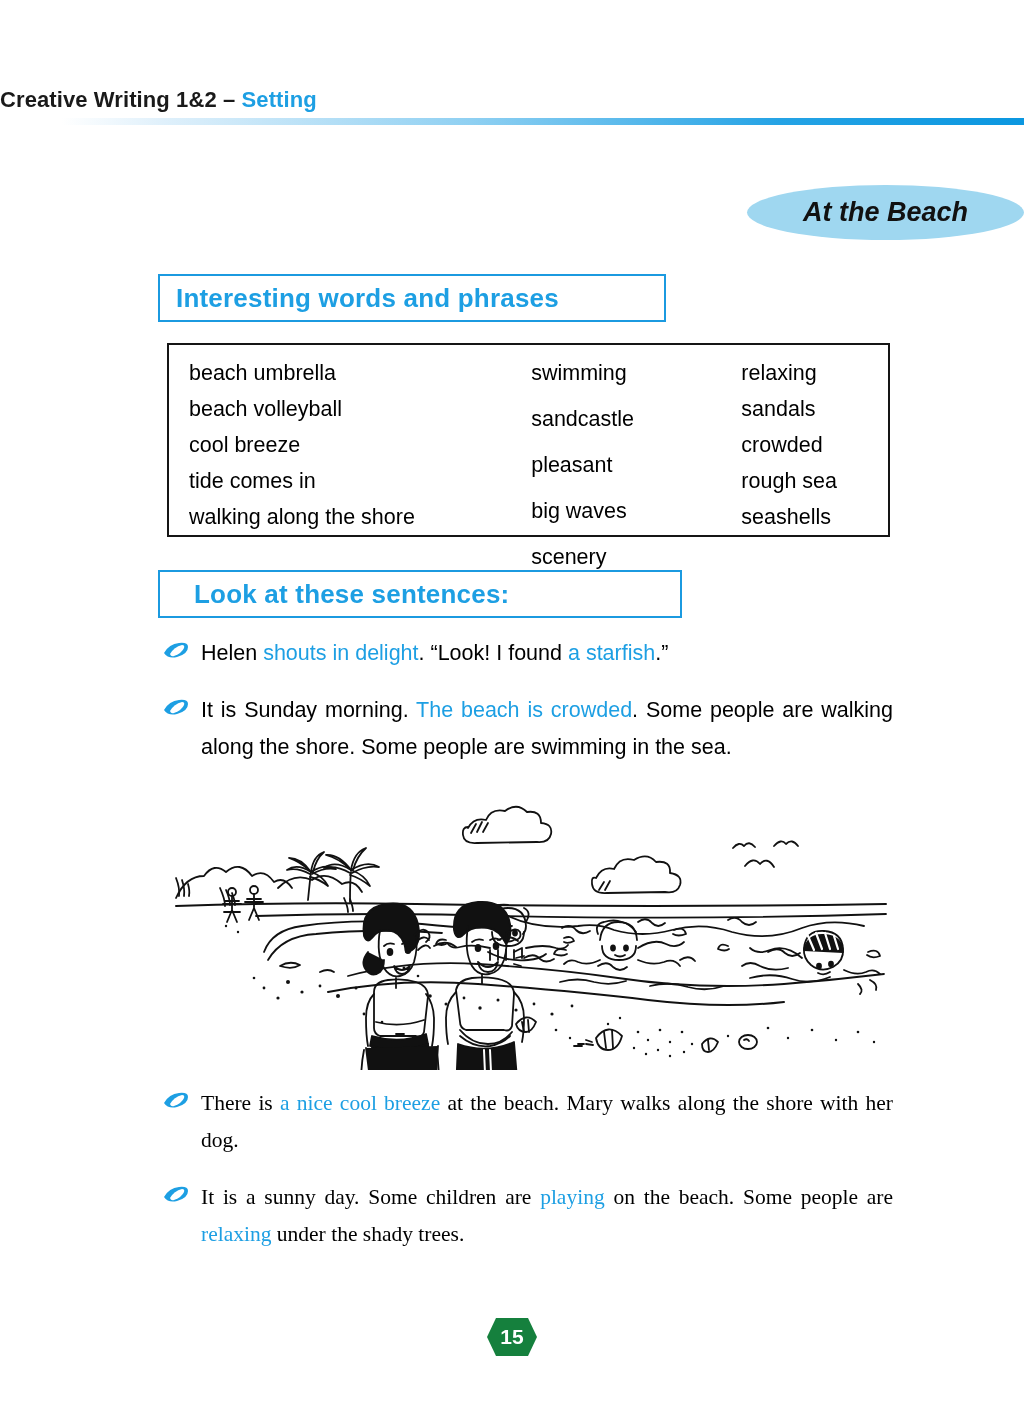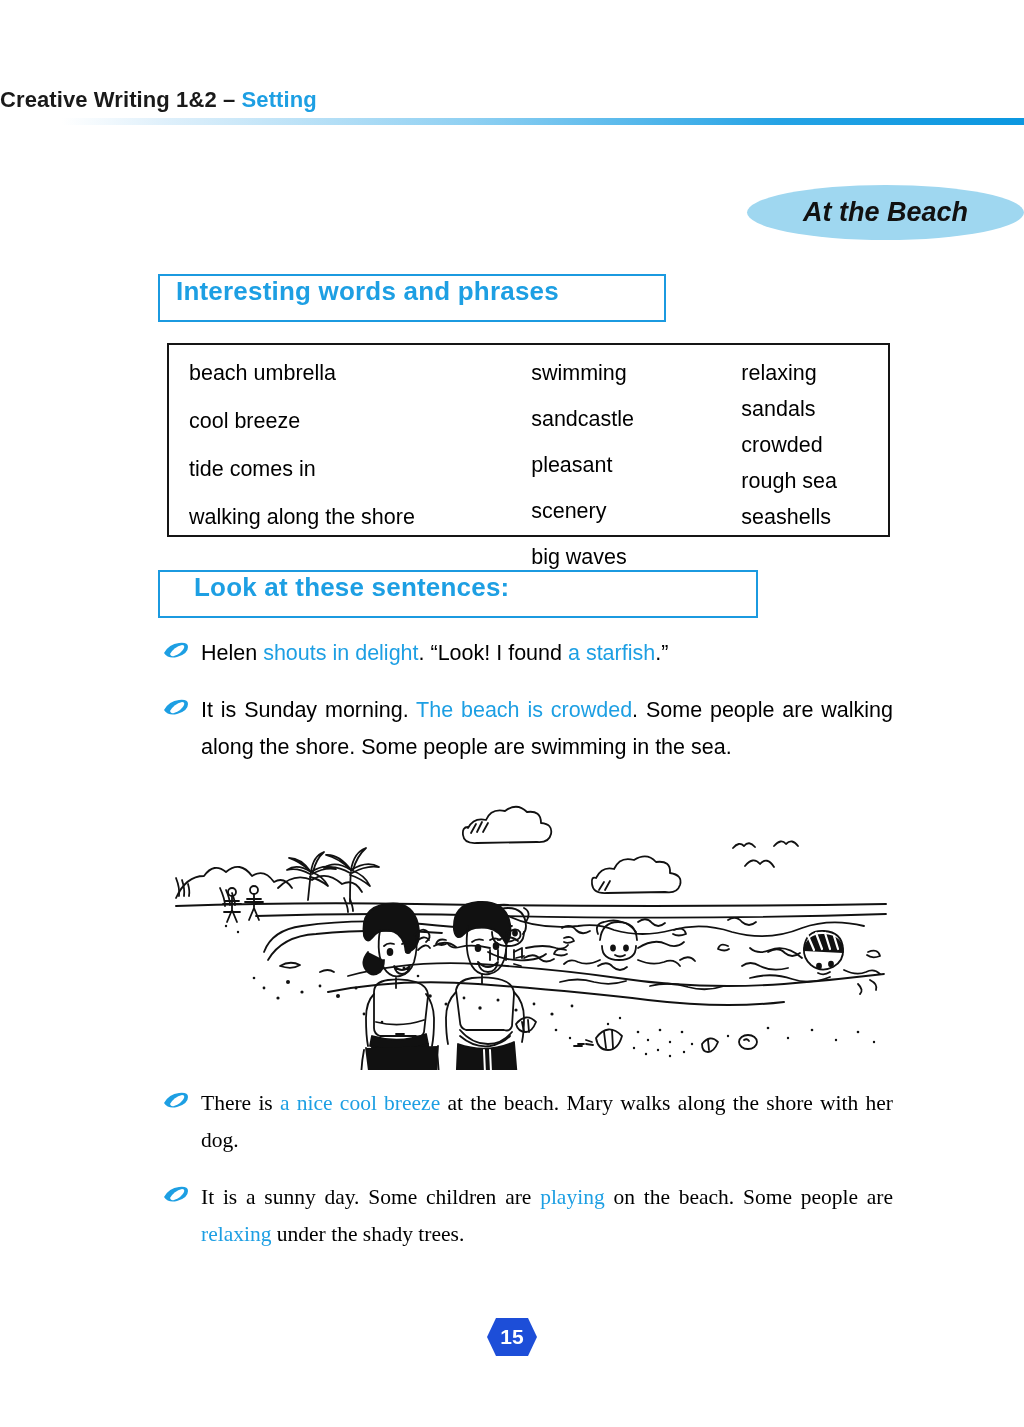--- a/index.html
+++ b/index.html
@@ -65,39 +65,39 @@
     line-height: 1.15;
   }
 
   
   .section-heading {
     position: absolute;
     border: 2px solid #1b9ae0;
     background: #ffffff;
     box-sizing: border-box;
     display: flex;
-    align-items: flex-start;
+    align-items: center;
     padding-left: 16px;
   }
   .section-heading .heading-text {
     color: #1d9fe3;
     font-size: 26px;
     font-weight: 700;
     letter-spacing: 0.2px;
   }
   #heading-words {
     left: 158px;
     top: 274px;
     width: 508px;
     height: 48px;
   }
   #heading-sentences {
     left: 158px;
     top: 570px;
-    width: 600px;
+    width: 524px;
     height: 48px;
     padding-left: 34px;
   }
 
   
   .word-box {
     position: absolute;
     left: 167px;
     top: 343px;
     width: 723px;
@@ -172,21 +172,21 @@
   }
   .page-number {
     display: inline-block;
     position: relative;
     width: 50px;
     height: 38px;
     line-height: 38px;
     color: #ffffff;
     font-size: 21px;
     font-weight: 700;
-    background: #1d4ed8;
+    background: #15803d;
     clip-path: polygon(18% 0%, 82% 0%, 100% 50%, 82% 100%, 18% 100%, 0% 50%);
   }
 </style>
 </head>
 <body>
 
 <div class="page-header">
   <span class="header-title"><span>Creative Writing 1&amp;2 – </span><span class="accent">Setting</span></span>
 </div>
 <div class="header-rule"></div>
@@ -195,30 +195,31 @@
   <div class="title-pill">At the Beach</div>
 </div>
 
 <div class="section-heading" id="heading-words">
   <span class="heading-text">Interesting words and phrases</span>
 </div>
 
 <div class="word-box">
   <div class="word-col col-1">
     <span class="word-item">beach umbrella</span>
+    <span class="word-item">beach volleyball</span>
     <span class="word-item">cool breeze</span>
     <span class="word-item">tide comes in</span>
     <span class="word-item">walking along the shore</span>
   </div>
   <div class="word-col col-2">
     <span class="word-item">swimming</span>
     <span class="word-item">sandcastle</span>
     <span class="word-item">pleasant</span>
+    <span class="word-item">big waves</span>
     <span class="word-item">scenery</span>
-    <span class="word-item">big waves</span>
   </div>
   <div class="word-col col-3">
     <span class="word-item">relaxing</span>
     <span class="word-item">sandals</span>
     <span class="word-item">crowded</span>
     <span class="word-item">rough sea</span>
     <span class="word-item">seashells</span>
   </div>
 </div>
 

